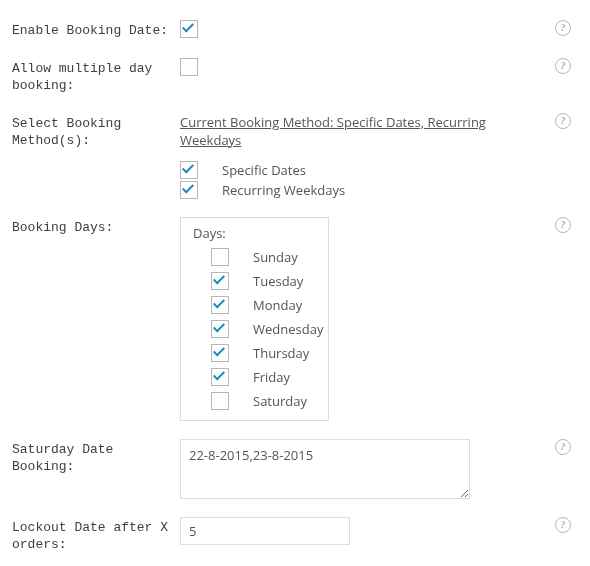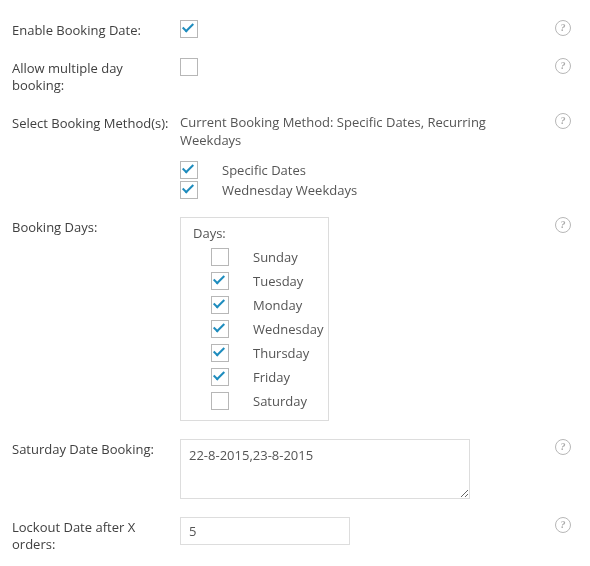--- a/index.html
+++ b/index.html
@@ -20,20 +20,21 @@
     align-items: flex-start;
     margin-bottom: 18px;
   }
   .label-col {
     width: 168px;
     padding-right: 10px;
     box-sizing: border-box;
     color: #404040;
     line-height: 1.35;
     padding-top: 2px;
+    font-family: Liberation Mono, monospace;
   }
   .control-col {
     flex: 1;
     display: flex;
     flex-direction: column;
   }
   .help-col {
     width: 30px;
     display: flex;
     justify-content: center;
@@ -81,20 +82,21 @@
     display: flex;
     align-items: center;
     gap: 24px;
     line-height: 18px;
     color: #555;
   }
   .cb-line + .cb-line { margin-top: 2px; }
   .methods-text {
     margin-bottom: 12px;
     color: #555;
+    text-decoration: underline;
   }
   .fieldset {
     border: 1px solid #dcdcdc;
     padding: 6px 10px 10px 10px;
     width: 149px;
     box-sizing: border-box;
   }
   .fieldset .legend {
     color: #555;
     margin-left: 2px;
@@ -153,21 +155,21 @@
   <div class="row">
     <div class="label-col">Select Booking Method(s):</div>
     <div class="control-col">
       <div class="methods-text">Current Booking Method: Specific Dates, Recurring Weekdays</div>
       <div class="cb-line">
         <span class="cb checked"></span>
         <span>Specific Dates</span>
       </div>
       <div class="cb-line">
         <span class="cb checked"></span>
-        <span>Wednesday Weekdays</span>
+        <span>Recurring Weekdays</span>
       </div>
     </div>
     <div class="help-col">
       <span class="help-icon">?</span>
     </div>
   </div>
 
   <div class="row">
     <div class="label-col">Booking Days:</div>
     <div class="control-col">

